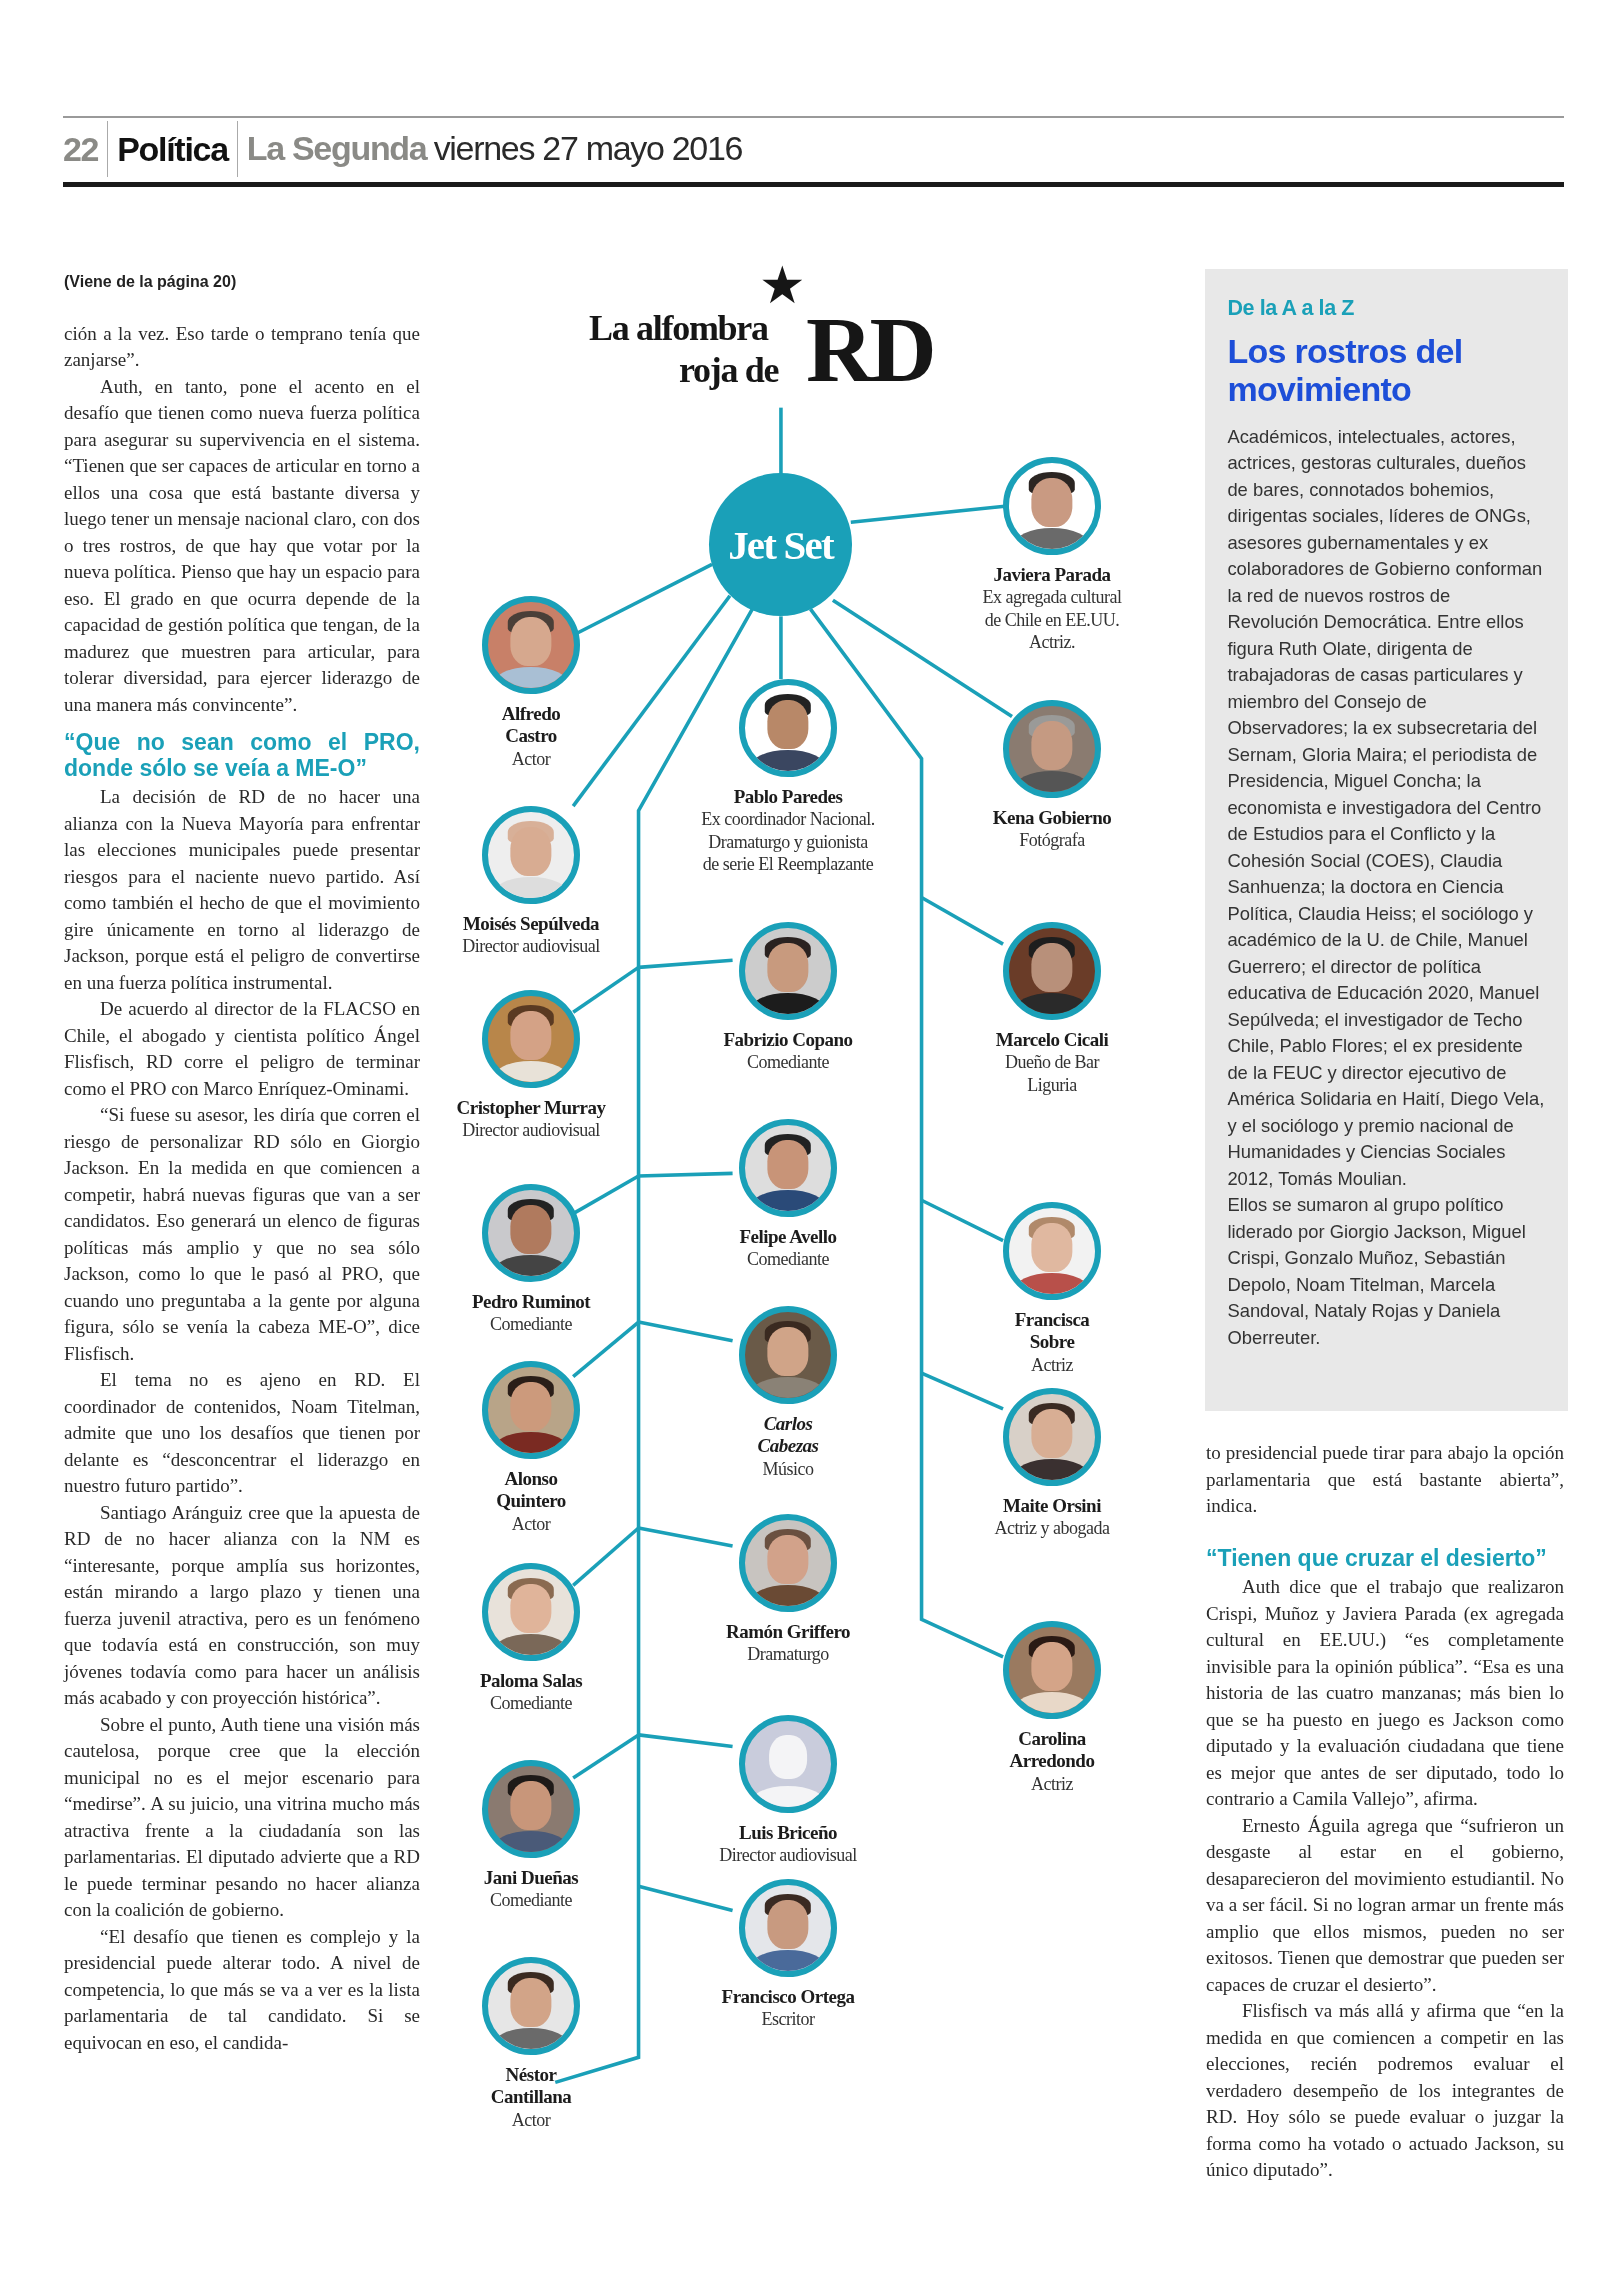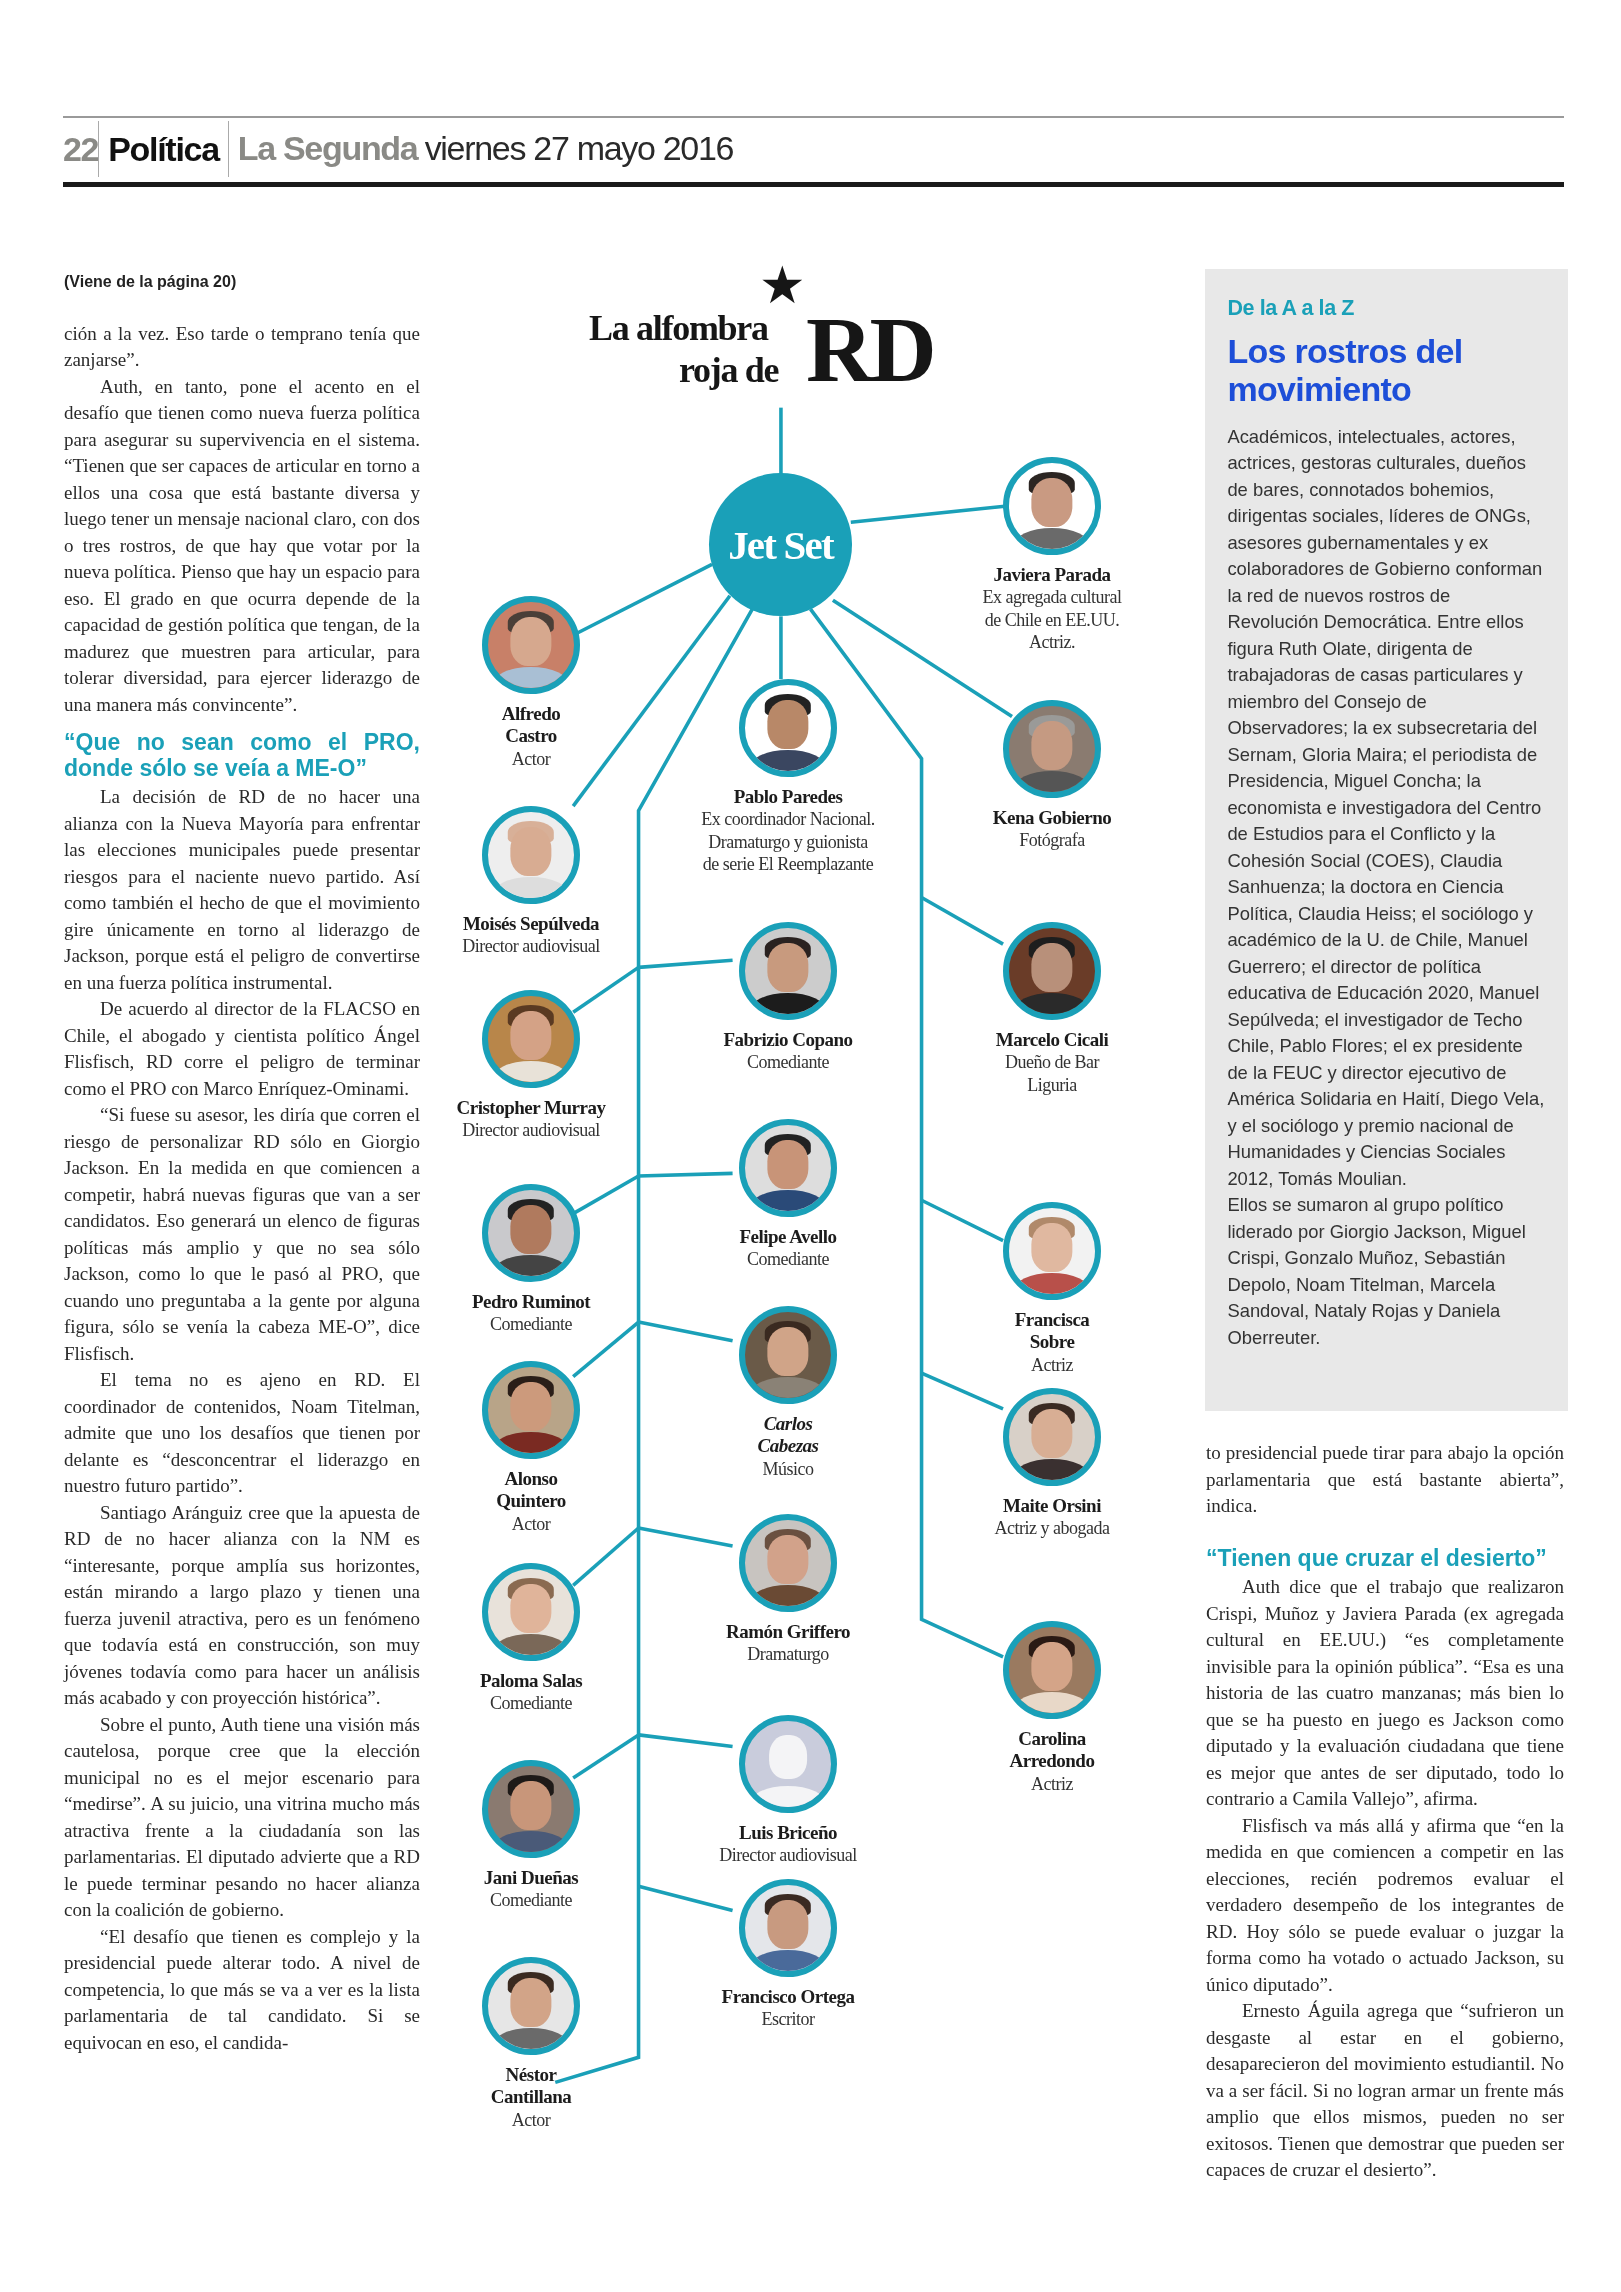--- a/index.html
+++ b/index.html
@@ -1,21 +1,21 @@
 <!DOCTYPE html>
 <html style="font-size:14.3px"><head>
 <meta charset="utf-8">
 <style>
   html,body{margin:0;padding:0;background:#fff;}
   body{width:1621px;height:2293px;position:relative;overflow:hidden;font-family:"Liberation Serif",serif;color:#2a2a2a;}
   
   .top-rule{position:absolute;left:63px;top:116px;width:1501px;height:1.8px;background:#9a9a9a;}
   .bot-rule{position:absolute;left:63px;top:182px;width:1501px;height:4.5px;background:#1a1a1a;}
   .hdr{position:absolute;left:63px;top:120px;height:57px;display:flex;align-items:center;font-family:"Liberation Sans",sans-serif;font-size:34px;letter-spacing:-1.3px;}
-  .hdr .pg{color:#8a8a86;font-weight:bold;border-right:0.9px solid #aaa;height:56px;line-height:56px;}
+  .hdr .pg{color:#8a8a86;font-weight:bold;padding-right:9px;border-right:0.9px solid #aaa;height:56px;line-height:56px;}
   .hdr .sec{color:#111;font-weight:bold;padding:0 9px;border-right:0.9px solid #aaa;height:56px;line-height:56px;}
   .hdr .pub{color:#8a8a86;font-weight:bold;padding-left:9px;}
   .hdr .date{color:#2a2a2a;padding-left:7.2px;font-weight:normal;}
   
   .col{position:absolute;font-size:19px;line-height:26.5px;text-align:justify;hyphens:manual;}
   .col p{margin:0;text-indent:36px;}
   .col p.noind{text-indent:0;}
   .kicker{font-family:Liberation Sans, sans-serif;font-weight:bold;font-size:16px;color:#222;}
   .subhead{font-family:"Liberation Sans",sans-serif;font-weight:bold;color:#1aa0b8;font-size:23px;line-height:26px;margin:10.7px 0 3.6px 0;}
   
@@ -325,16 +325,16 @@
   <div class="sb-body">
     <p>Académicos, intelectuales, actores, actrices, gestoras culturales, dueños de bares, connotados bohemios, dirigentas sociales, líderes de ONGs, asesores gubernamentales y ex colaboradores de Gobierno conforman la red de nuevos rostros de Revolución Democrática. Entre ellos figura Ruth Olate, dirigenta de trabajadoras de casas particulares y miembro del Consejo de Observadores; la ex subsecretaria del Sernam, Gloria Maira; el periodista de Presidencia, Miguel Concha; la economista e investigadora del Centro de Estudios para el Conflicto y la Cohesión Social (COES), Claudia Sanhuenza; la doctora en Ciencia Política, Claudia Heiss; el sociólogo y académico de la U. de Chile, Manuel Guerrero; el director de política educativa de Educación 2020, Manuel Sepúlveda; el investigador de Techo Chile, Pablo Flores; el ex presidente de la FEUC y director ejecutivo de América Solidaria en Haití, Diego Vela, y el sociólogo y premio nacional de Humanidades y Ciencias Sociales 2012, Tomás Moulian.</p>
     <p>Ellos se sumaron al grupo político liderado por Giorgio Jackson, Miguel Crispi, Gonzalo Muñoz, Sebastián Depolo, Noam Titelman, Marcela Sandoval, Nataly Rojas y Daniela Oberreuter.</p>
   </div>
 </div>
 
 <div class="col" style="left:1206px;top:1440px;width:358px;">
   <p class="noind">to presidencial puede tirar para abajo la opción parlamentaria que está bastante abierta”, indica.</p>
   <div class="subhead" style="margin-top:25px;">“Tienen que cruzar el desierto”</div>
   <p>Auth dice que el trabajo que realizaron Crispi, Muñoz y Javiera Parada (ex agregada cultural en EE.UU.) “es completamente invisible para la opinión pública”. “Esa es una historia de las cuatro manzanas; más bien lo que se ha puesto en juego es Jackson como diputado y la evaluación ciudadana que tiene es mejor que antes de ser diputado, todo lo contrario a Camila Vallejo”, afirma.</p>
+  <p>Ernesto Águila agrega que “sufrieron un desgaste al estar en el gobierno, desaparecieron del movimiento estudiantil. No va a ser fácil. Si no logran armar un frente más amplio que ellos mismos, pueden no ser exitosos. Tienen que demostrar que pueden ser capaces de cruzar el desierto”.</p>
   <p>Flisfisch va más allá y afirma que “en la medida en que comiencen a competir en las elecciones, recién podremos evaluar el verdadero desempeño de los integrantes de RD. Hoy sólo se puede evaluar o juzgar la forma como ha votado o actuado Jackson, su único diputado”.</p>
-  <p>Ernesto Águila agrega que “sufrieron un desgaste al estar en el gobierno, desaparecieron del movimiento estudiantil. No va a ser fácil. Si no logran armar un frente más amplio que ellos mismos, pueden no ser exitosos. Tienen que demostrar que pueden ser capaces de cruzar el desierto”.</p>
 </div>
 
 
 </body></html>

